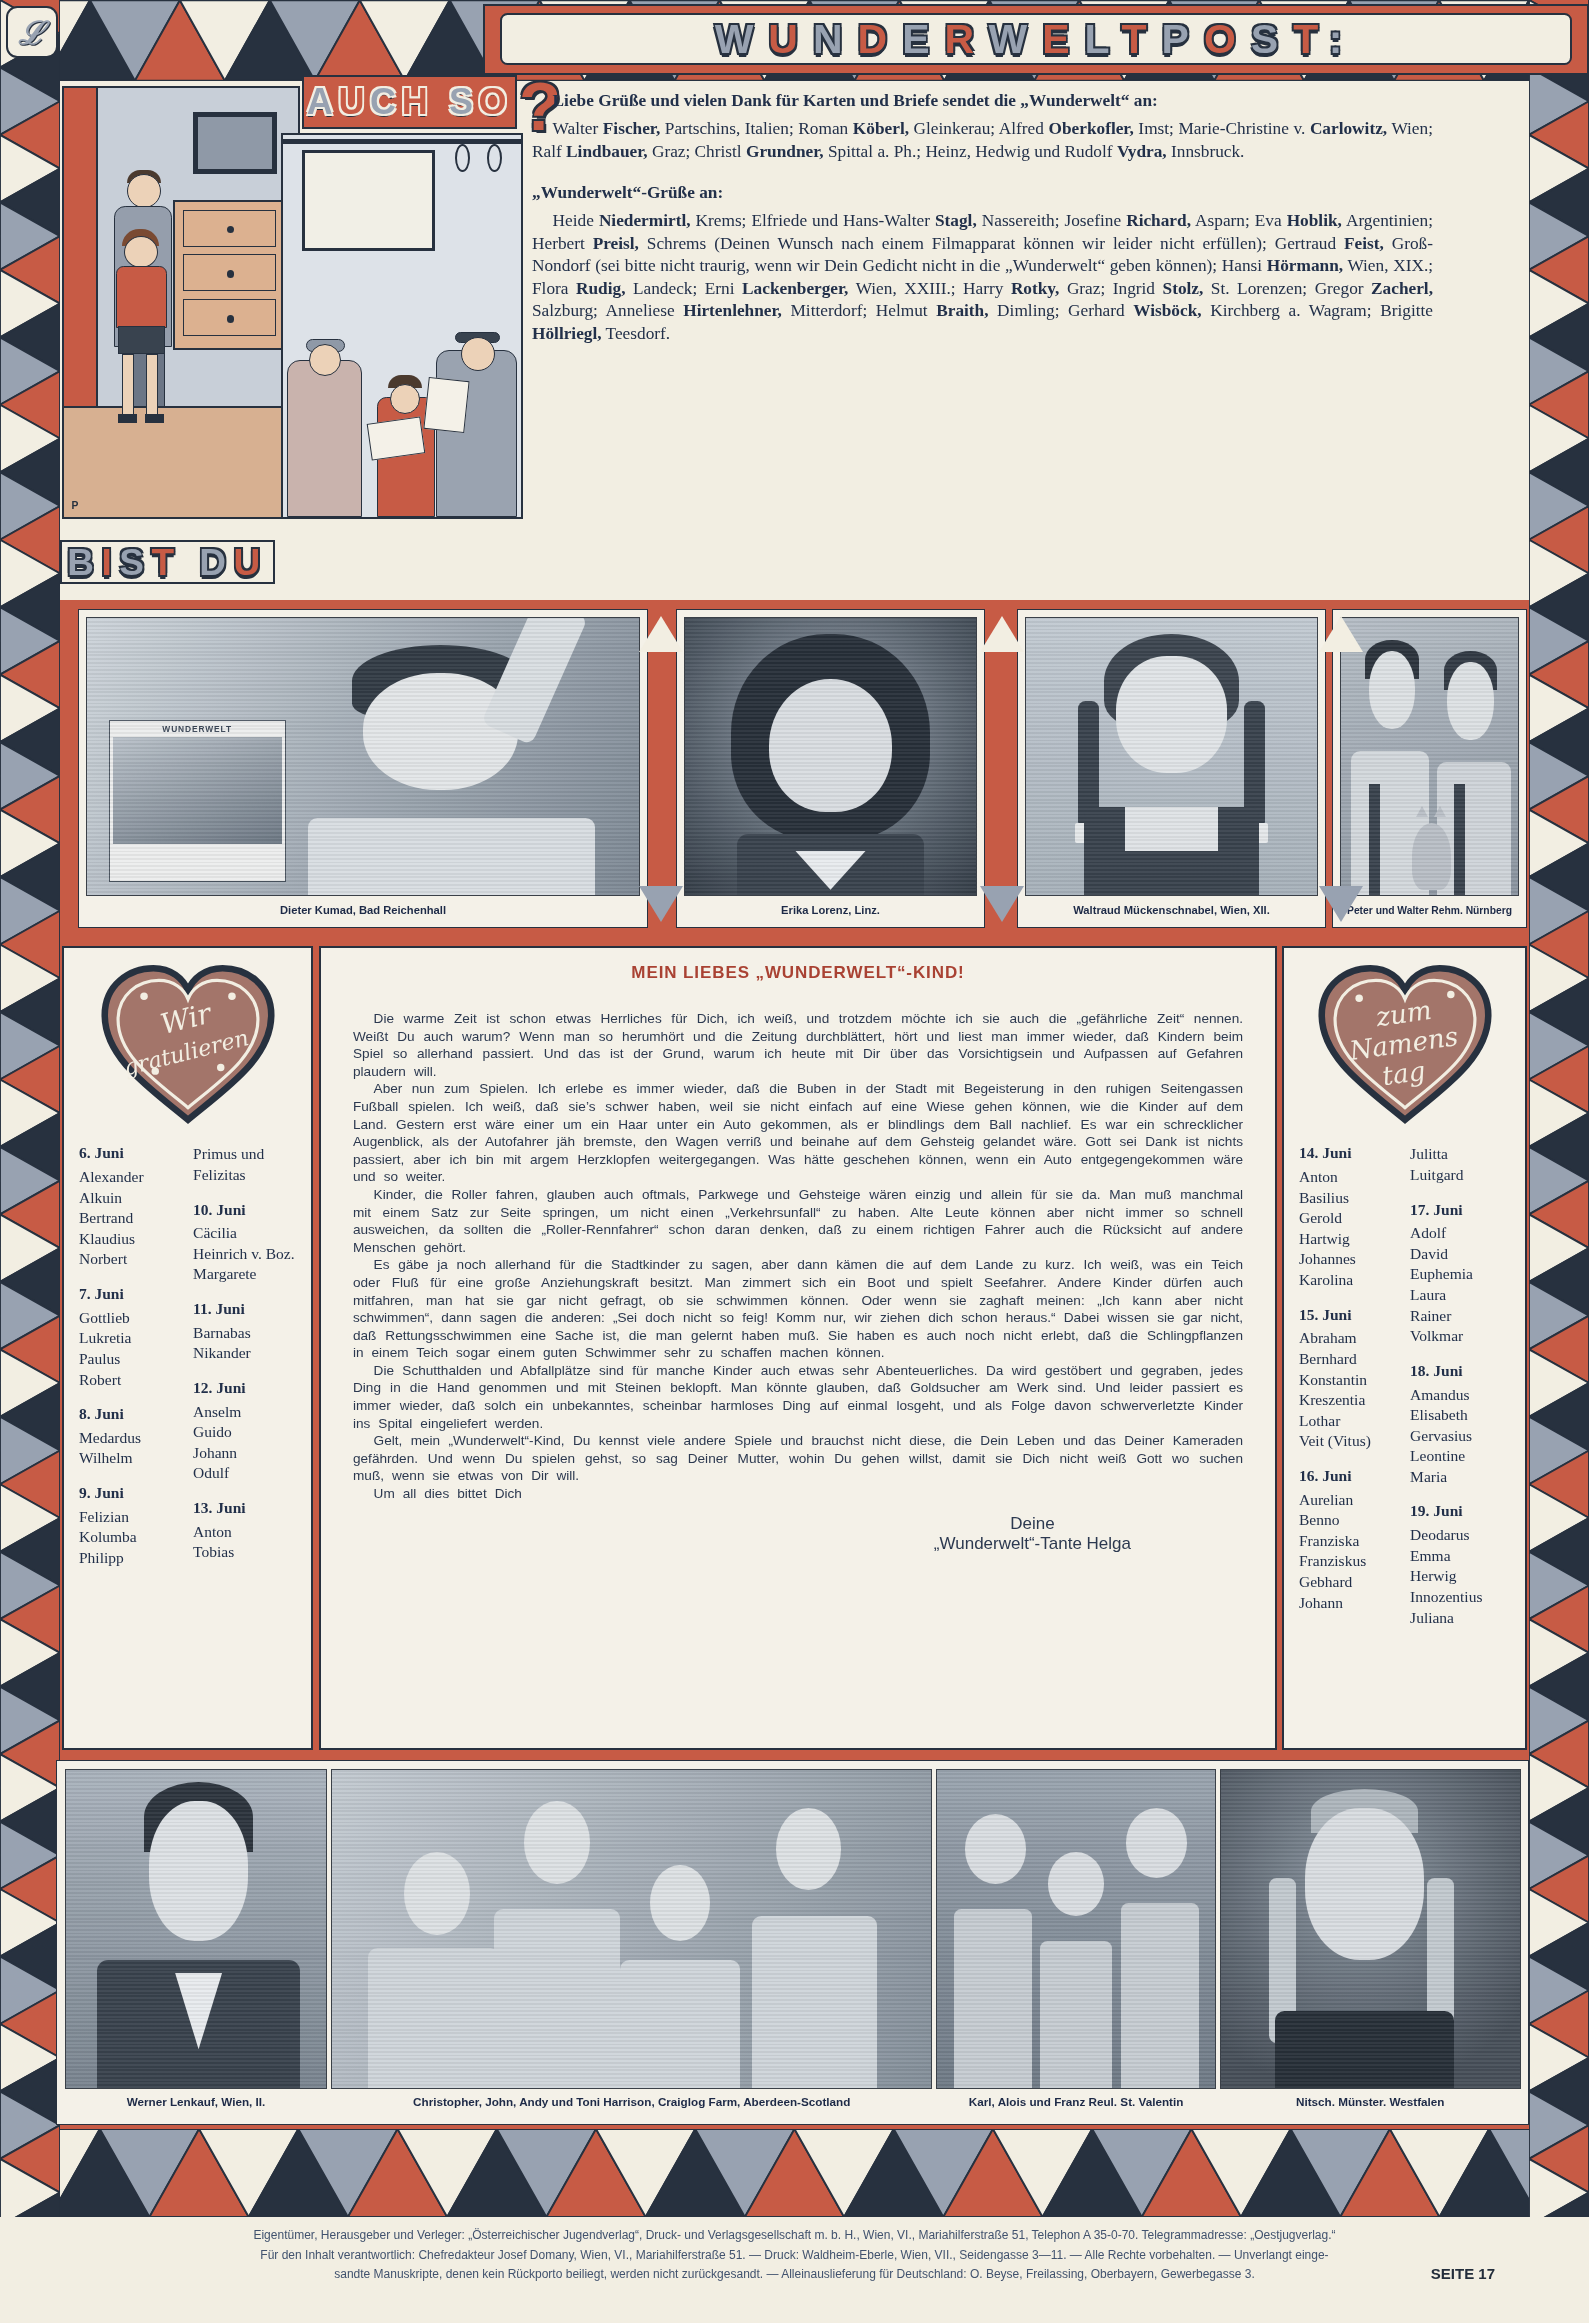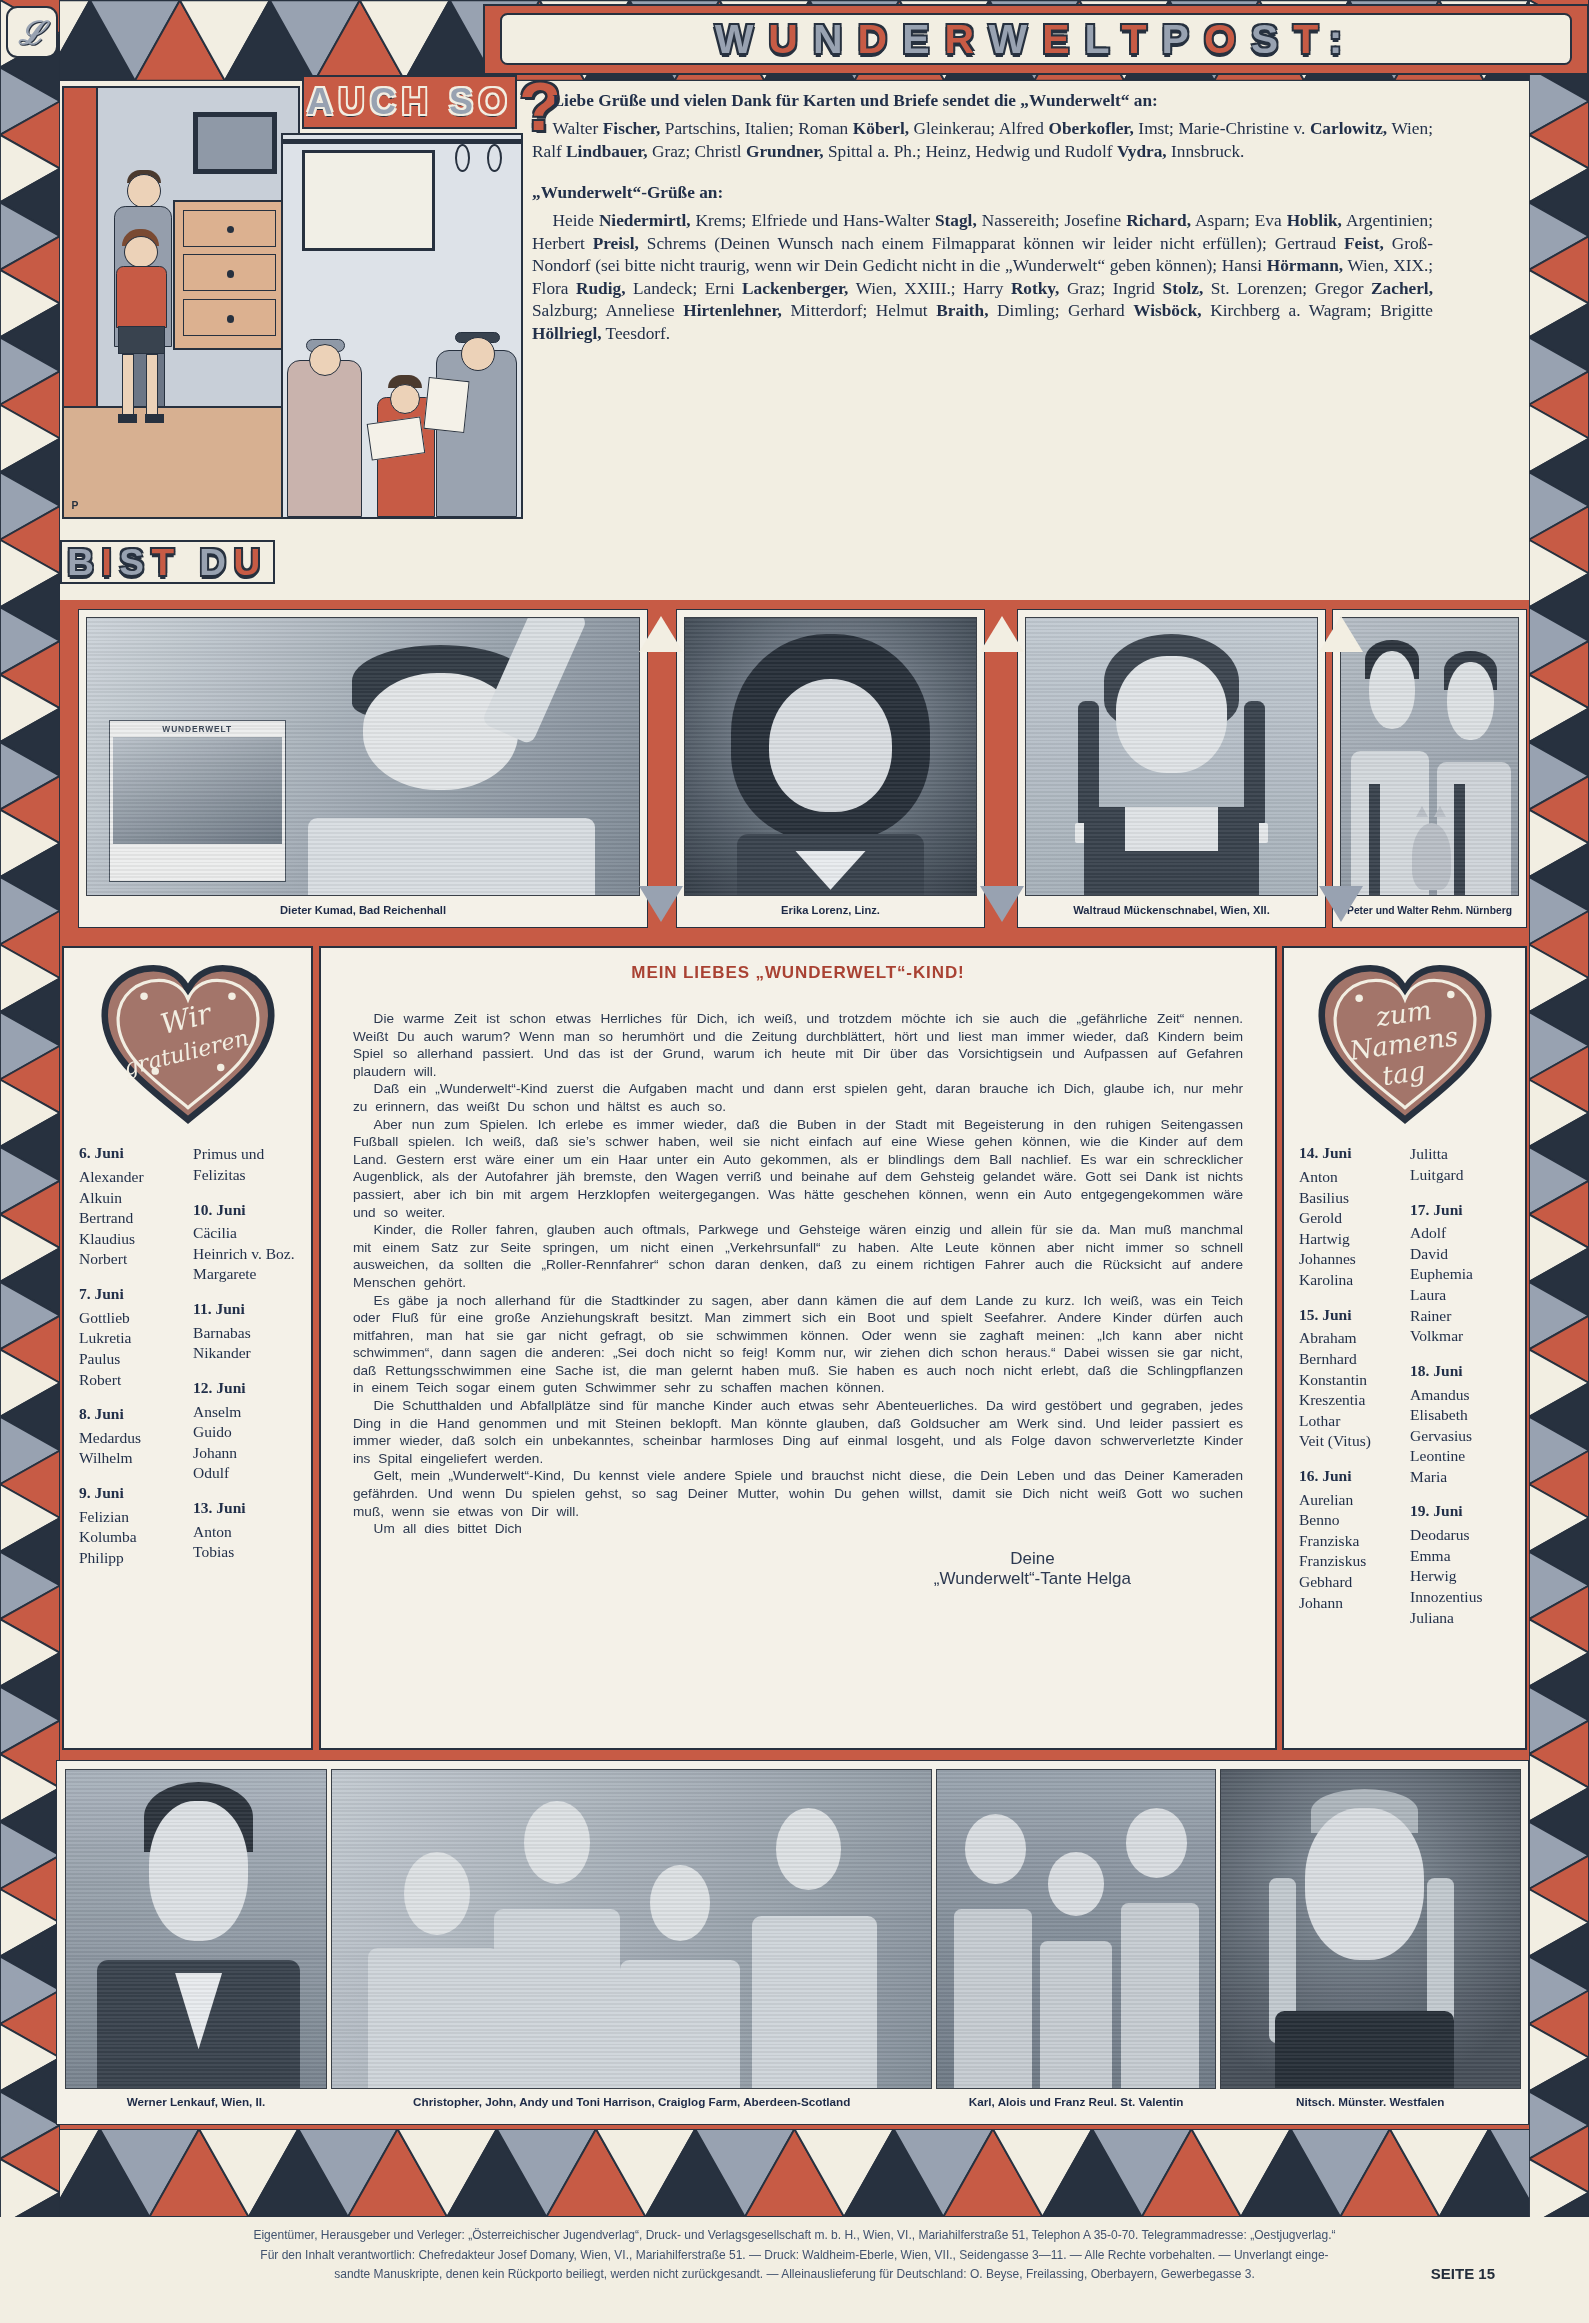--- a/index.html
+++ b/index.html
@@ -606,21 +606,20 @@
             <div class="nd-name">Tobias</div>
           </div>
         </div>
     </div>
   </div>
 
   <div class="panel panel-article">
     <h2 class="art-title">MEIN LIEBES „WUNDERWELT“-KIND!</h2>
     <div>
         <p class="art-p">Die warme Zeit ist schon etwas Herrliches für Dich, ich weiß, und trotzdem möchte ich sie auch die „gefährliche Zeit“ nennen. Weißt Du auch warum? Wenn man so herumhört und die Zeitung durchblättert, hört und liest man immer wieder, daß Kindern beim Spiel so allerhand passiert. Und das ist der Grund, warum ich heute mit Dir über das Vorsichtigsein und Aufpassen auf Gefahren plaudern will.</p>
-        <p class="art-p">Daß ein „Wunderwelt“-Kind zuerst die Aufgaben macht und dann erst spielen geht, daran brauche ich Dich, glaube ich, nur mehr zu erinnern, das weißt Du schon und hältst es auch so.</p>
         <p class="art-p">Aber nun zum Spielen. Ich erlebe es immer wieder, daß die Buben in der Stadt mit Begeisterung in den ruhigen Seitengassen Fußball spielen. Ich weiß, daß sie’s schwer haben, weil sie nicht einfach auf eine Wiese gehen können, wie die Kinder auf dem Land. Gestern erst wäre einer um ein Haar unter ein Auto gekommen, als er blindlings dem Ball nachlief. Es war ein schrecklicher Augenblick, als der Autofahrer jäh bremste, den Wagen verriß und beinahe auf dem Gehsteig gelandet wäre. Gott sei Dank ist nichts passiert, aber ich bin mit argem Herzklopfen weitergegangen. Was hätte geschehen können, wenn ein Auto entgegengekommen wäre und so weiter.</p>
         <p class="art-p">Kinder, die Roller fahren, glauben auch oftmals, Parkwege und Gehsteige wären einzig und allein für sie da. Man muß manchmal mit einem Satz zur Seite springen, um nicht einen „Verkehrsunfall“ zu haben. Alte Leute können aber nicht immer so schnell ausweichen, da sollten die „Roller-Rennfahrer“ schon daran denken, daß zu einem richtigen Fahrer auch die Rücksicht auf andere Menschen gehört.</p>
         <p class="art-p">Es gäbe ja noch allerhand für die Stadtkinder zu sagen, aber dann kämen die auf dem Lande zu kurz. Ich weiß, was ein Teich oder Fluß für eine große Anziehungskraft besitzt. Man zimmert sich ein Boot und spielt Seefahrer. Andere Kinder dürfen auch mitfahren, man hat sie gar nicht gefragt, ob sie schwimmen können. Oder wenn sie zaghaft meinen: „Ich kann aber nicht schwimmen“, dann sagen die anderen: „Sei doch nicht so feig! Komm nur, wir ziehen dich schon heraus.“ Dabei wissen sie gar nicht, daß Rettungsschwimmen eine Sache ist, die man gelernt haben muß. Sie haben es auch noch nicht erlebt, daß die Schlingpflanzen in einem Teich sogar einem guten Schwimmer sehr zu schaffen machen können.</p>
         <p class="art-p">Die Schutthalden und Abfallplätze sind für manche Kinder auch etwas sehr Abenteuerliches. Da wird gestöbert und gegraben, jedes Ding in die Hand genommen und mit Steinen beklopft. Man könnte glauben, daß Goldsucher am Werk sind. Und leider passiert es immer wieder, daß solch ein unbekanntes, scheinbar harmloses Ding auf einmal losgeht, und als Folge davon schwerverletzte Kinder ins Spital eingeliefert werden.</p>
         <p class="art-p">Gelt, mein „Wunderwelt“-Kind, Du kennst viele andere Spiele und brauchst nicht diese, die Dein Leben und das Deiner Kameraden gefährden. Und wenn Du spielen gehst, so sag Deiner Mutter, wohin Du gehen willst, damit sie Dich nicht weiß Gott wo suchen muß, wenn sie etwas von Dir will.</p>
         <p class="art-p">Um all dies bittet Dich</p>
       </div>
     <div class="sign">
       <div>Deine</div>
       <div>„Wunderwelt“-Tante Helga</div>
@@ -743,16 +742,16 @@
       <div class="bp-cap w3">Karl, Alois und Franz Reul. St. Valentin</div>
       <div class="bp-cap w4">Nitsch. Münster. Westfalen</div>
     </div>
   </div>
 
   <div class="abs footer">
     <div>Eigentümer, Herausgeber und Verleger: „Österreichischer Jugendverlag“, Druck- und Verlagsgesellschaft m. b. H., Wien, VI., Mariahilferstraße 51, Telephon A 35-0-70. Telegrammadresse: „Oestjugverlag.“</div>
     <div>Für den Inhalt verantwortlich: Chefredakteur Josef Domany, Wien, VI., Mariahilferstraße 51. — Druck: Waldheim-Eberle, Wien, VII., Seidengasse 3—11. — Alle Rechte vorbehalten. — Unverlangt einge-</div>
     <div>sandte Manuskripte, denen kein Rückporto beiliegt, werden nicht zurückgesandt. — Alleinauslieferung für Deutschland: O. Beyse, Freilassing, Oberbayern, Gewerbegasse 3.</div>
   </div>
-  <div class="abs seite">SEITE 15</div>
+  <div class="abs seite">SEITE 17</div>
 
 </div>
 
 
 </body></html>

